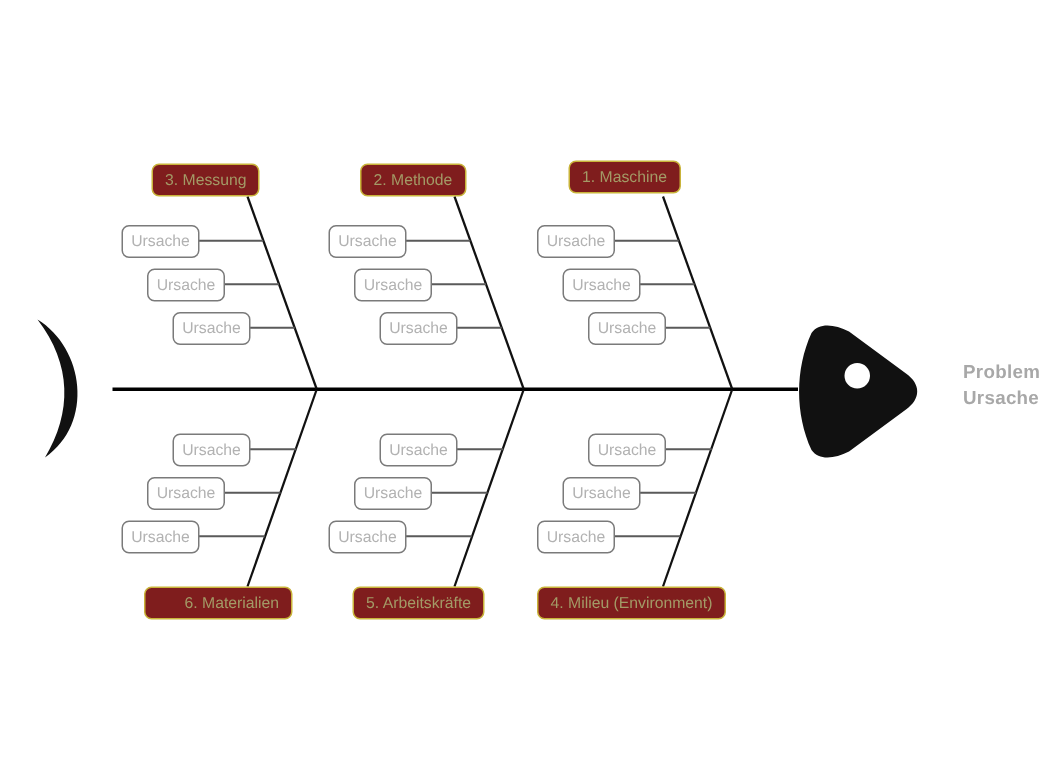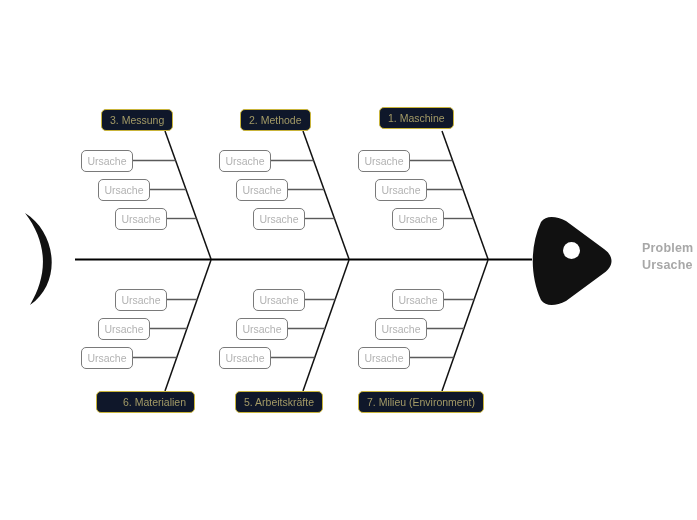--- a/index.html
+++ b/index.html
@@ -46,21 +46,21 @@
   .cause-node {
     background: #ffffff;
     border: 1.4px solid #7a7a7a;
     color: #b2b2b2;
     font-size: 10.5px;
     height: 22px;
     width: 52px;
   }
 
   .category-node {
-    background: #0f172a;
+    background: #7f1d1d;
     border: 1.4px solid #c9b43a;
     color: #a39a66;
     font-size: 10.5px;
     height: 22px;
     padding: 0 8px;
   }
 
   
   #problem-statement {
     position: absolute;
@@ -133,21 +133,21 @@
       <line x1="408" y1="357.5" x2="453.5" y2="357.5"></line>
     </g>
   </svg>
 
   <div class="node category-node" style="left:101px; top:109px;">3. Messung</div>
   <div class="node category-node" style="left:240px; top:109px;">2. Methode</div>
   <div class="node category-node" style="left:379px; top:107px;">1. Maschine</div>
 
   <div class="node category-node" style="left:96px; top:391px;padding-left:26px;">6. Materialien</div>
   <div class="node category-node" style="left:235px; top:391px;">5. Arbeitskräfte</div>
-  <div class="node category-node" style="left:358px; top:391px;">7. Milieu (Environment)</div>
+  <div class="node category-node" style="left:358px; top:391px;">4. Milieu (Environment)</div>
 
   <div class="node cause-node" style="left:81px;  top:150px;">Ursache</div>
   <div class="node cause-node" style="left:98px;  top:179px;">Ursache</div>
   <div class="node cause-node" style="left:115px; top:208px;">Ursache</div>
 
   <div class="node cause-node" style="left:219px; top:150px;">Ursache</div>
   <div class="node cause-node" style="left:236px; top:179px;">Ursache</div>
   <div class="node cause-node" style="left:253px; top:208px;">Ursache</div>
 
   <div class="node cause-node" style="left:358px; top:150px;">Ursache</div>

